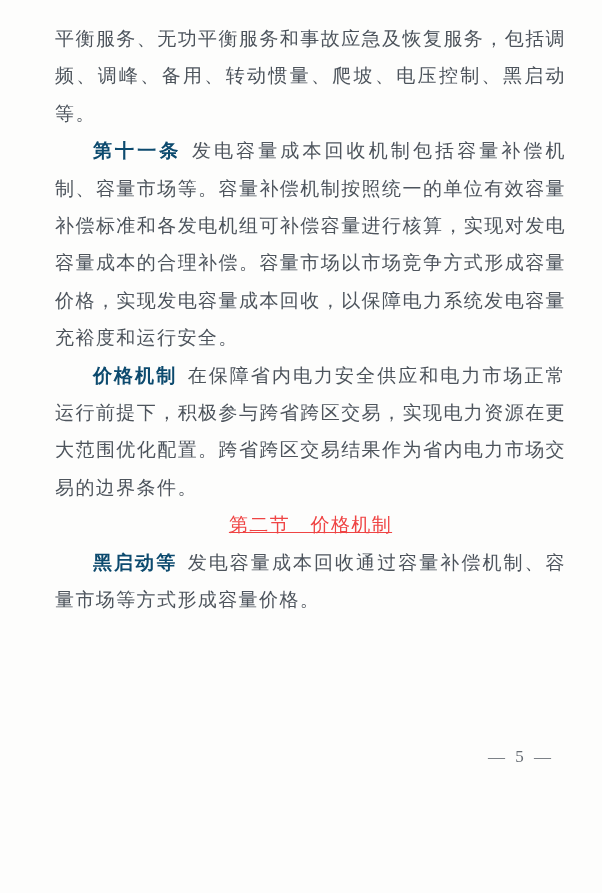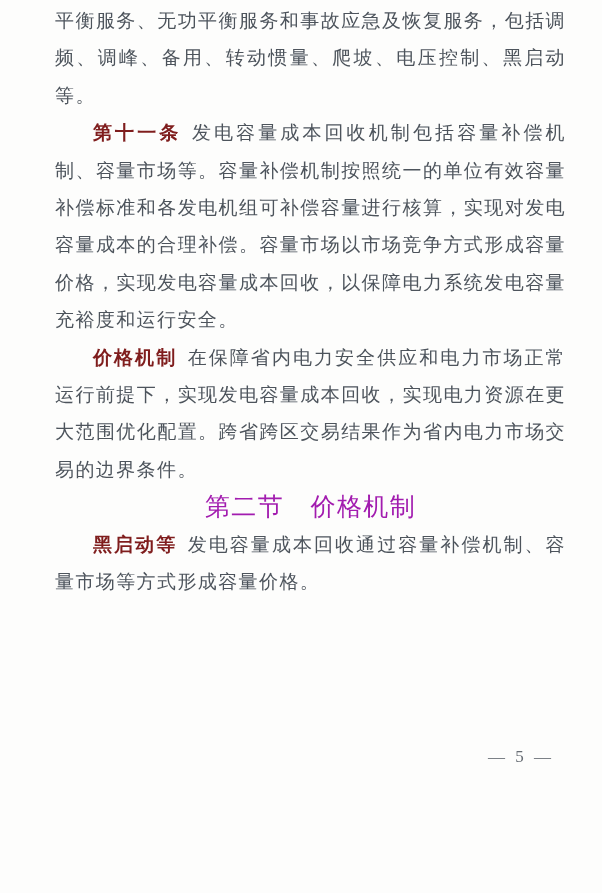--- a/index.html
+++ b/index.html
@@ -11,68 +11,69 @@
     height: 893px;
     background: #fdfdfc;
     overflow: hidden;
     font-family: "Liberation Serif", "DejaVu Serif", serif;
   }
   .page {
     position: relative;
     box-sizing: border-box;
     width: 602px;
     height: 775px;
-    padding: 2px 36px 0 55px;
+    padding: 20px 36px 0 55px;
     color: #4d545c;
   }
   .para {
     margin: 0;
     font-size: 19px;
     line-height: 37.4px;
     letter-spacing: 1.4px;
     text-align: justify;
     text-justify: inter-ideograph;
   }
   .para.indent {
     text-indent: 2em;
   }
   .article-label {
     font-weight: 700;
-    color: #7f1d1d;
+    color: #0c4a6e;
     margin-right: 0.55em;
   }
   .section-heading {
     margin: 0;
-    font-size: 25px;
+    font-size: 19px;
     line-height: 37.4px;
     letter-spacing: 1.4px;
     font-weight: 400;
     text-align: center;
-    color: #a21caf;
+    color: #ef4444;
+    text-decoration: underline;
   }
   .page-footer {
     position: absolute;
     right: 48px;
     bottom: 8px;
     font-size: 17px;
     letter-spacing: 3px;
     color: #666c73;
     white-space: nowrap;
   }
 </style>
 </head>
 <body>
 
 <div class="page">
 
   <p class="para">平衡服务、无功平衡服务和事故应急及恢复服务，包括调频、调峰、备用、转动惯量、爬坡、电压控制、黑启动等。</p>
 
   <p class="para indent"><span class="article-label">第十一条</span><span>发电容量成本回收机制包括容量补偿机制、容量市场等。容量补偿机制按照统一的单位有效容量补偿标准和各发电机组可补偿容量进行核算，实现对发电容量成本的合理补偿。容量市场以市场竞争方式形成容量价格，实现发电容量成本回收，以保障电力系统发电容量充裕度和运行安全。</span></p>
 
-  <p class="para indent"><span class="article-label">价格机制</span><span>在保障省内电力安全供应和电力市场正常运行前提下，实现发电容量成本回收，实现电力资源在更大范围优化配置。跨省跨区交易结果作为省内电力市场交易的边界条件。</span></p>
+  <p class="para indent"><span class="article-label">价格机制</span><span>在保障省内电力安全供应和电力市场正常运行前提下，积极参与跨省跨区交易，实现电力资源在更大范围优化配置。跨省跨区交易结果作为省内电力市场交易的边界条件。</span></p>
 
   <h3 class="section-heading">第二节　价格机制</h3>
 
 
 
 
   <p class="para indent"><span class="article-label">黑启动等</span><span>发电容量成本回收通过容量补偿机制、容量市场等方式形成容量价格。</span></p>
 
   <div class="page-footer">— 5 —</div>
 

